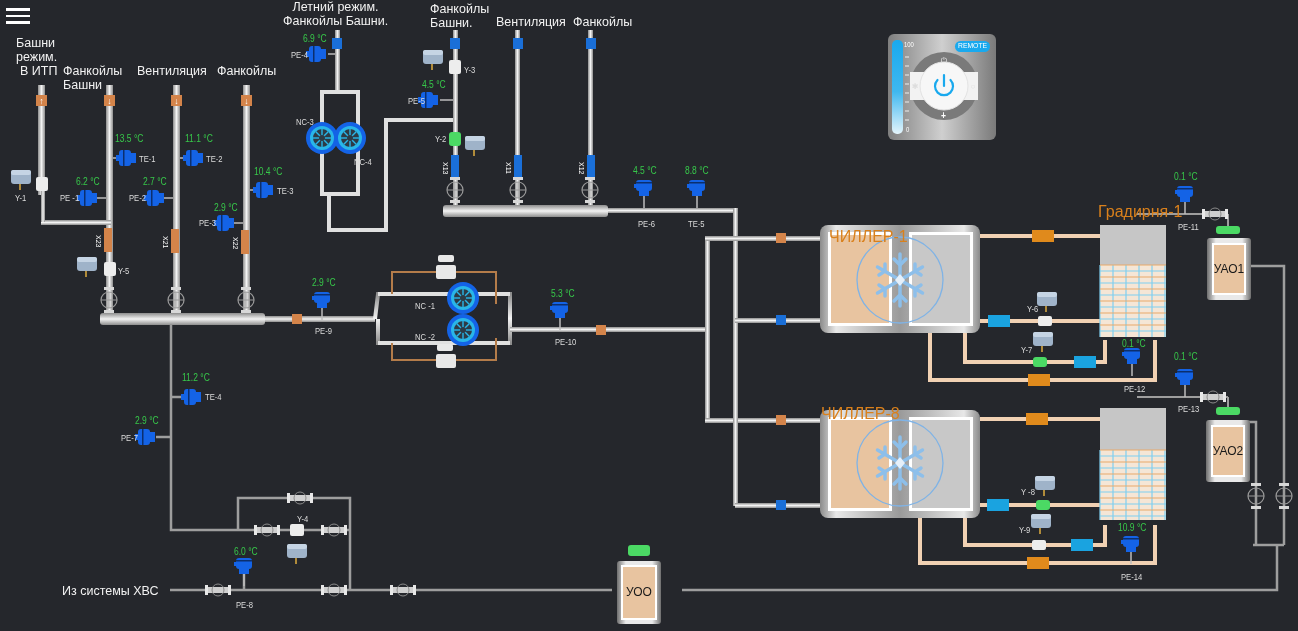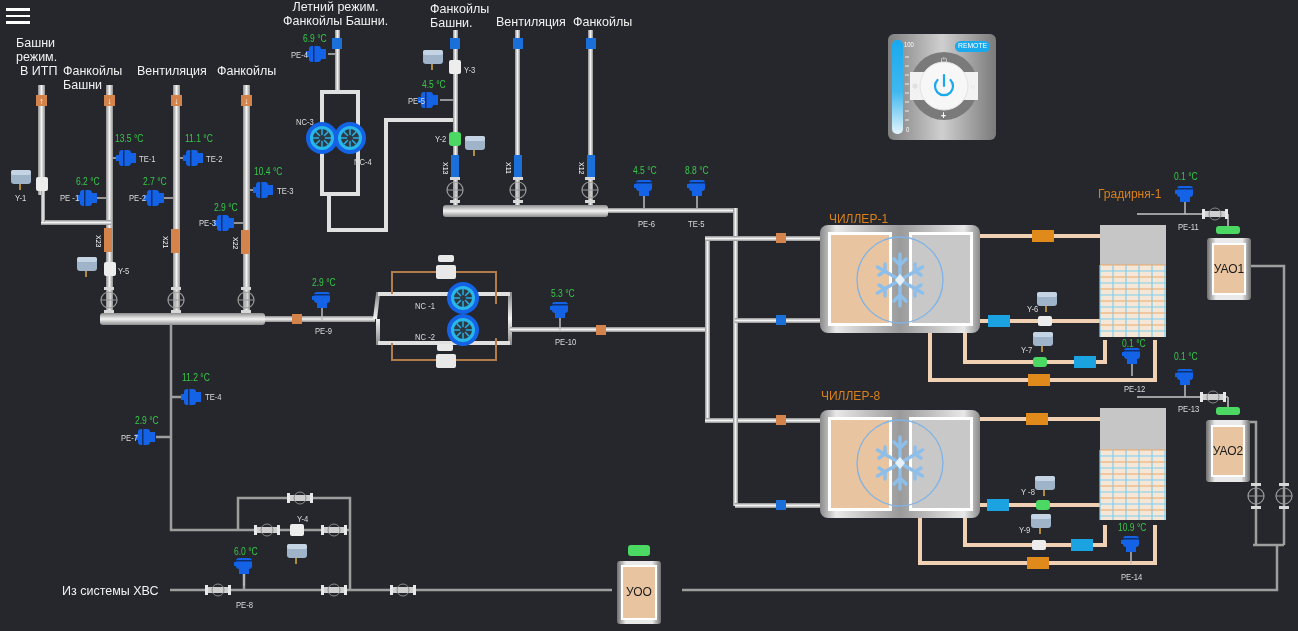--- a/index.html
+++ b/index.html
@@ -1,21 +1,21 @@
 <!DOCTYPE html>
 <html><head>
 <meta charset="utf-8">
 <style>
   html,body{margin:0;padding:0;background:#25272c;}
   body{width:1298px;height:631px;overflow:hidden;position:relative;font-family:"Liberation Sans",sans-serif;}
   #scada{position:absolute;left:0;top:0;}
   .lbl{position:absolute;color:#f2f2f2;font-size:12.5px;line-height:14px;white-space:nowrap;}
   .tag{position:absolute;color:#dcdcdc;font-family:"Liberation Sans Narrow","Liberation Sans",sans-serif;font-size:9px;transform:scaleX(0.85);transform-origin:left top;white-space:nowrap;}
   .val{position:absolute;color:#37c84a;font-size:10px;transform:scaleX(0.85);transform-origin:left top;white-space:nowrap;}
-  .unit-title{position:absolute;color:#d9801c;font-size:12px;white-space:nowrap;}
+  .unit-title{position:absolute;color:#d9801c;font-size:16px;white-space:nowrap;margin-top:16px;}
   .tank-label{position:absolute;color:#1a1a1a;font-size:12px;text-align:center;}
   .menu-btn{position:absolute;left:4px;top:4px;width:28px;height:22px;cursor:pointer;}
   .menu-btn span{display:block;height:2.5px;background:#fff;margin:4px 2px;}
 </style>
 </head>
 <body>
 
 <svg id="scada" width="1298" height="631" viewBox="0 0 1298 631" xmlns="http://www.w3.org/2000/svg">
   <defs>
     <linearGradient id="pipeV" x1="0" x2="1" y1="0" y2="0">

